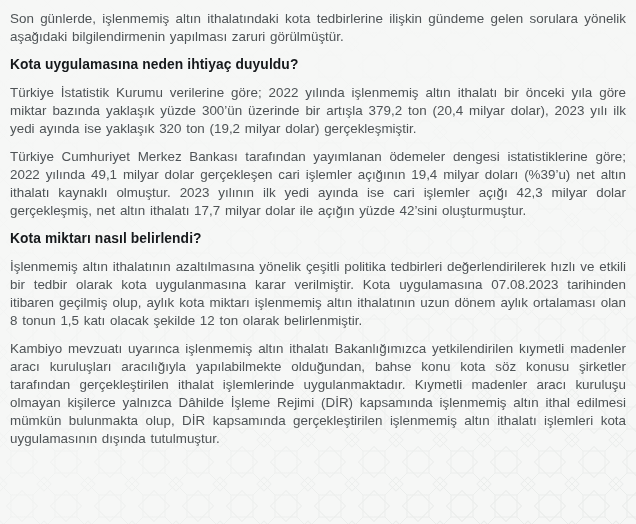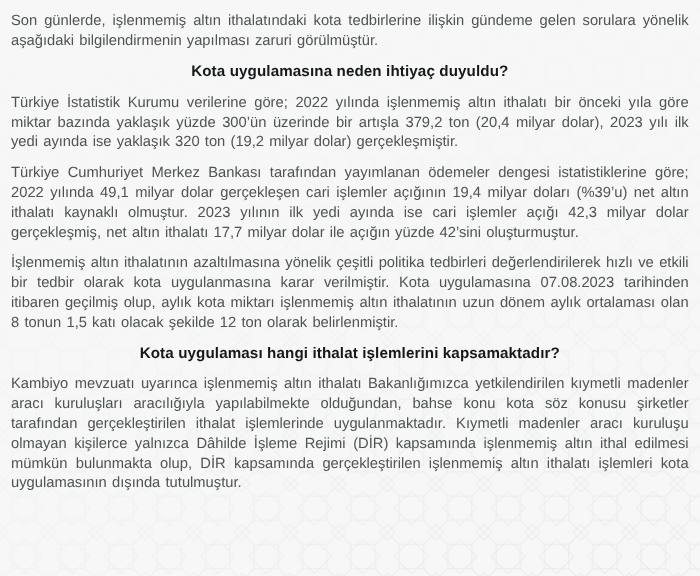--- a/index.html
+++ b/index.html
@@ -48,21 +48,21 @@
     line-height: 18px;
     text-align: justify;
     margin-bottom: 10px;
     word-spacing: 1px;
   }
   .heading {
     color: #16191c;
     font-size: 13.8px;
     line-height: 18px;
     font-weight: 700;
-    text-align: center;
+    text-align: left;
     margin-bottom: 10px;
     letter-spacing: 0.1px;
   }
 </style>
 </head>
 <body>
 
 <div class="page">
 
   <div class="pattern-layer">
@@ -89,20 +89,20 @@
   <div class="content">
     <p class="para">Son günlerde, işlenmemiş altın ithalatındaki kota tedbirlerine ilişkin gündeme gelen sorulara yönelik aşağıdaki bilgilendirmenin yapılması zaruri görülmüştür.</p>
 
     <h3 class="heading">Kota uygulamasına neden ihtiyaç duyuldu?</h3>
 
     <p class="para">Türkiye İstatistik Kurumu verilerine göre; 2022 yılında işlenmemiş altın ithalatı bir önceki yıla göre miktar bazında yaklaşık yüzde 300’ün üzerinde bir artışla 379,2 ton (20,4 milyar dolar), 2023 yılı ilk yedi ayında ise yaklaşık 320 ton (19,2 milyar dolar) gerçekleşmiştir.</p>
 
     <p class="para">Türkiye Cumhuriyet Merkez Bankası tarafından yayımlanan ödemeler dengesi istatistiklerine göre; 2022 yılında 49,1 milyar dolar gerçekleşen cari işlemler açığının 19,4 milyar doları (%39’u) net altın ithalatı kaynaklı olmuştur. 2023 yılının ilk yedi ayında ise cari işlemler açığı 42,3 milyar dolar gerçekleşmiş, net altın ithalatı 17,7 milyar dolar ile açığın yüzde 42’sini oluşturmuştur.</p>
 
 
+    <h3 class="heading">Kota miktarı nasıl belirlendi?</h3>
 
     <p class="para">İşlenmemiş altın ithalatının azaltılmasına yönelik çeşitli politika tedbirleri değerlendirilerek hızlı ve etkili bir tedbir olarak kota uygulanmasına karar verilmiştir. Kota uygulamasına 07.08.2023 tarihinden itibaren geçilmiş olup, aylık kota miktarı işlenmemiş altın ithalatının uzun dönem aylık ortalaması olan 8 tonun 1,5 katı olacak şekilde 12 ton olarak belirlenmiştir.</p>
 
-    <h3 class="heading">Kota uygulaması hangi ithalat işlemlerini kapsamaktadır?</h3>
 
     <p class="para">Kambiyo mevzuatı uyarınca işlenmemiş altın ithalatı Bakanlığımızca yetkilendirilen kıymetli madenler aracı kuruluşları aracılığıyla yapılabilmekte olduğundan, bahse konu kota söz konusu şirketler tarafından gerçekleştirilen ithalat işlemlerinde uygulanmaktadır. Kıymetli madenler aracı kuruluşu olmayan kişilerce yalnızca Dâhilde İşleme Rejimi (DİR) kapsamında işlenmemiş altın ithal edilmesi mümkün bulunmakta olup, DİR kapsamında gerçekleştirilen işlenmemiş altın ithalatı işlemleri kota uygulamasının dışında tutulmuştur.</p>
   </div>
 </div>
 
 </body></html>

